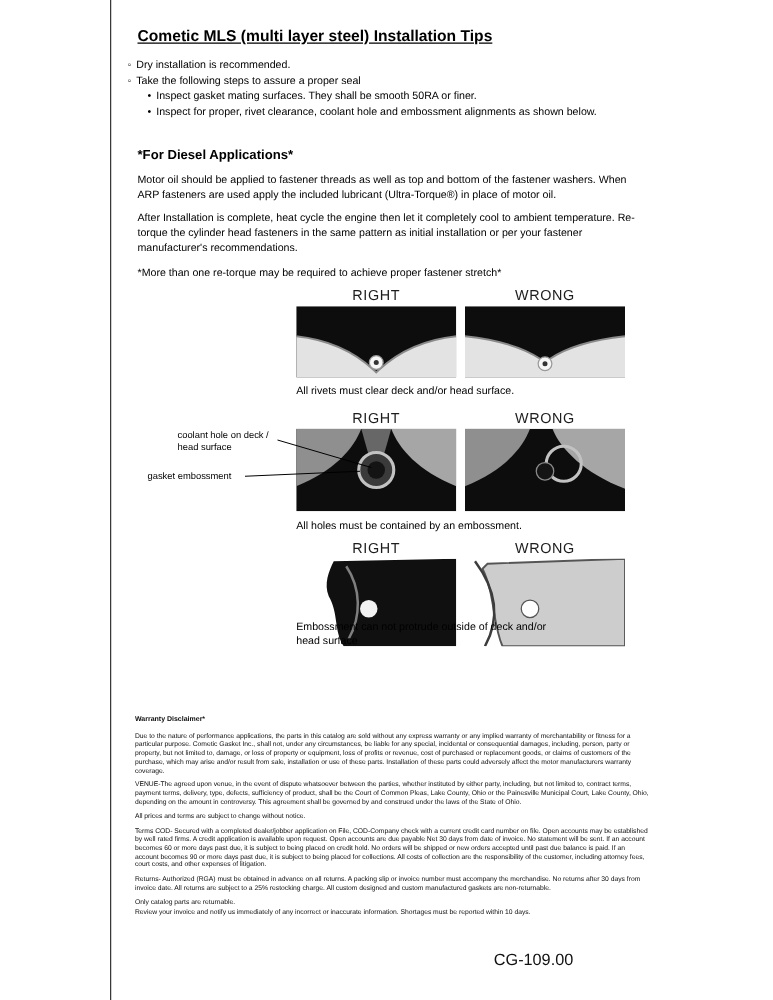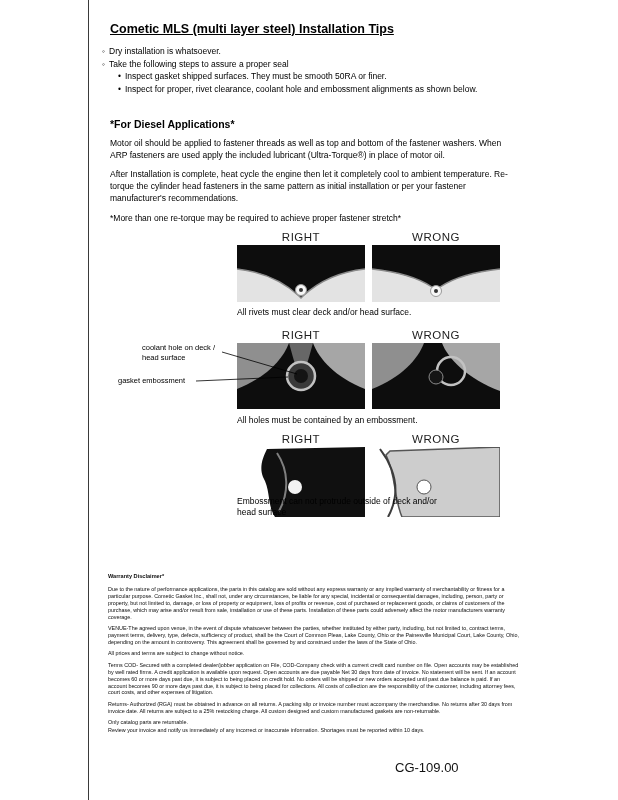--- a/index.html
+++ b/index.html
@@ -81,27 +81,27 @@
 </head>
 <body>
 
 <div class="page">
   <div class="vrule"></div>
 
   <h1 class="title">Cometic MLS (multi layer steel) Installation Tips</h1>
 
   <div class="tips">
     <div class="bullet">
-        <span>Dry installation is whatsoever.</span>
+        <span>Dry installation is recommended.</span>
       </div>
     <div class="bullet">
         <span>Take the following steps to assure a proper seal</span>
       </div>
     <div class="bullet sub">
-        <span>Inspect gasket shipped surfaces.  They must be smooth 50RA or finer.</span>
+        <span>Inspect gasket mating surfaces.  They shall be smooth 50RA or finer.</span>
       </div>
     <div class="bullet sub">
         <span>Inspect for proper, rivet clearance, coolant hole and embossment alignments as shown below.</span>
       </div>
   </div>
 
   <h2 class="diesel-heading">*For Diesel Applications*</h2>
   <p class="body-par par1">Motor oil should be applied to fastener threads as well as top and bottom of the fastener washers. When ARP fasteners are used apply the included lubricant (Ultra-Torque®) in place of motor oil.</p>
   <p class="body-par par2">After Installation is complete, heat cycle the engine then let it completely cool to ambient temperature. Re-torque the cylinder head fasteners in the same pattern as initial installation or per your fastener manufacturer's recommendations.</p>
   <p class="body-par par-note">*More than one re-torque may be required to achieve proper fastener stretch*</p>

